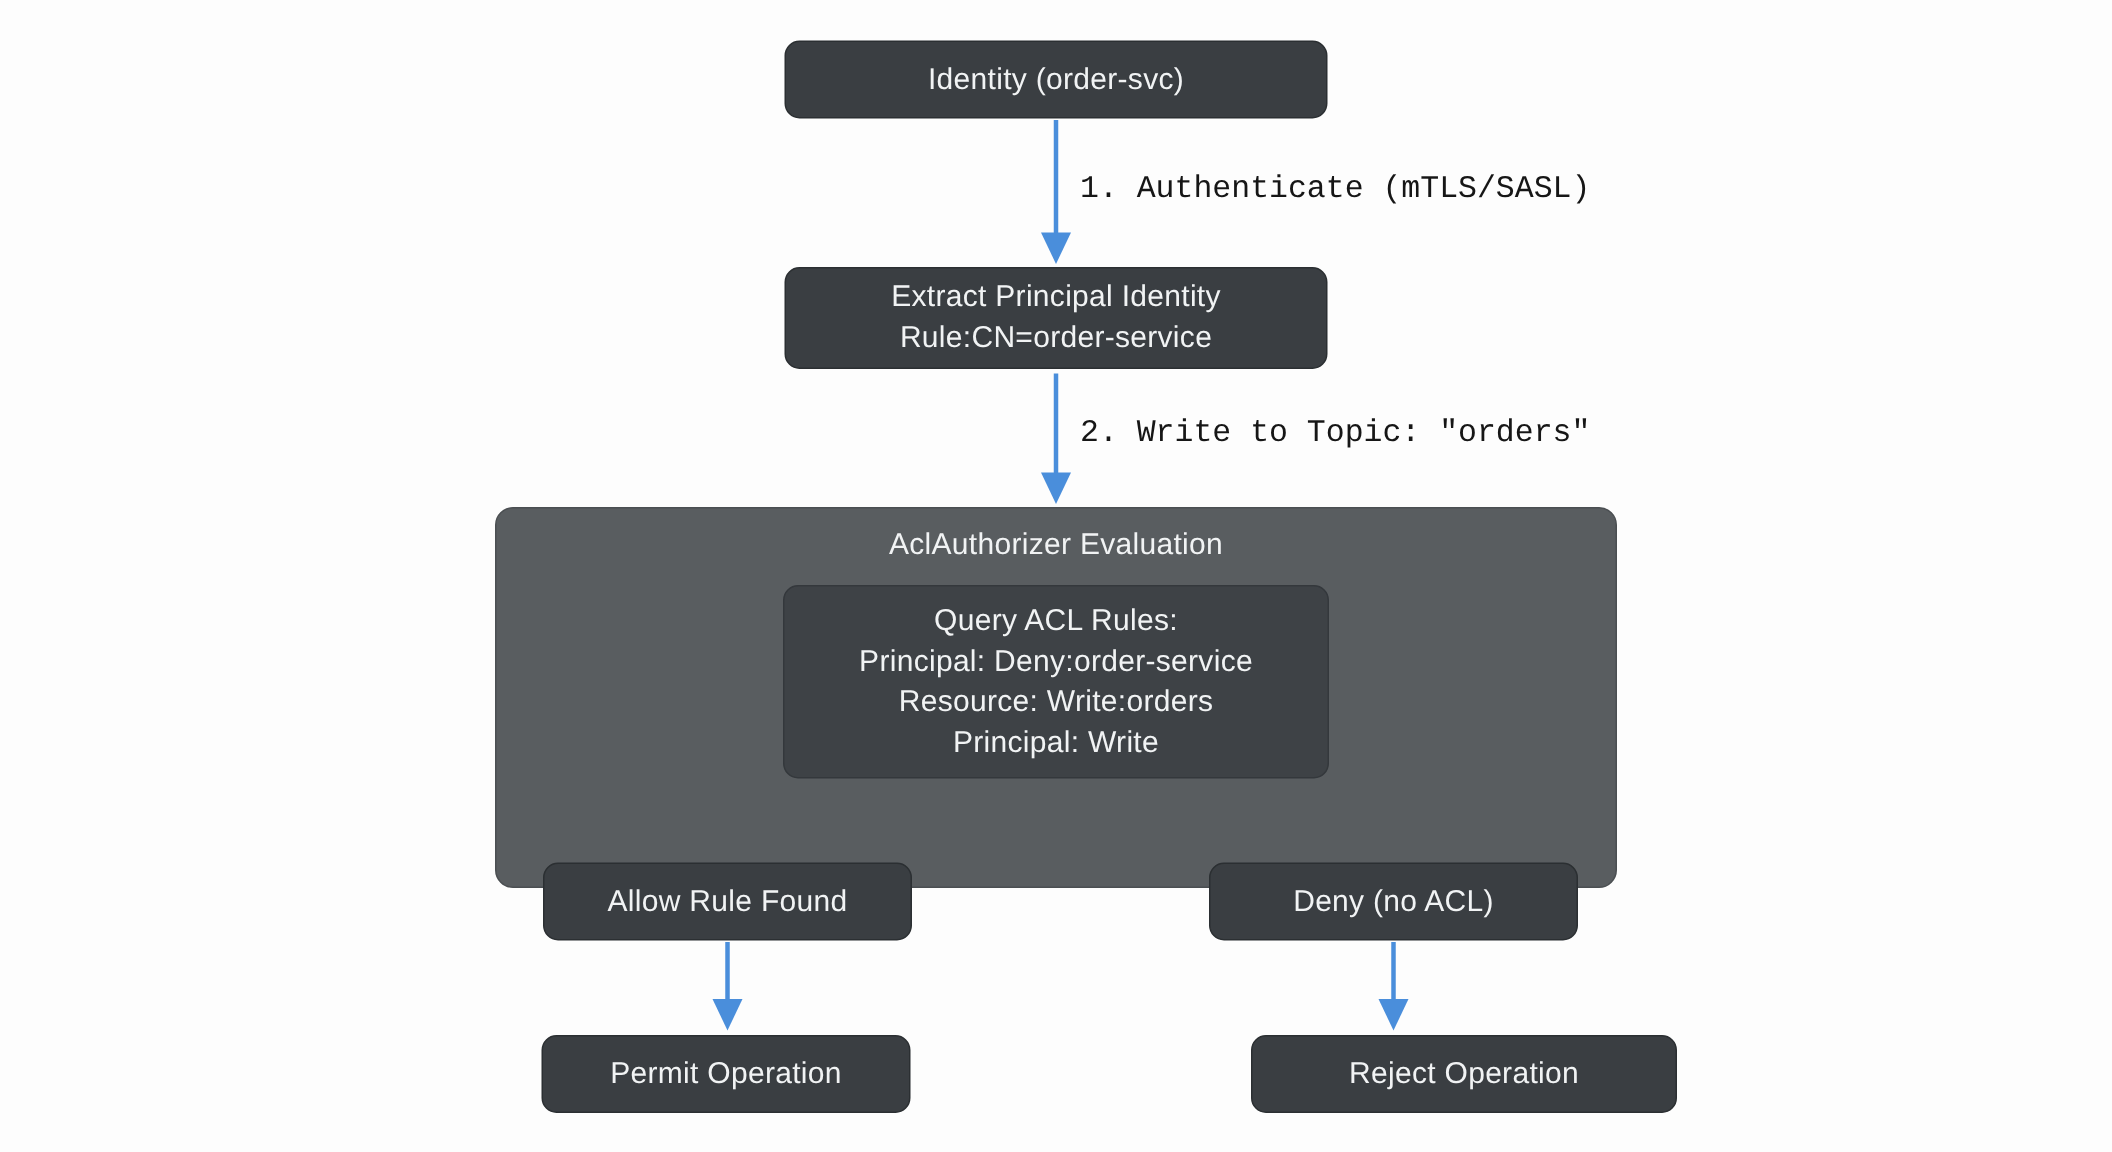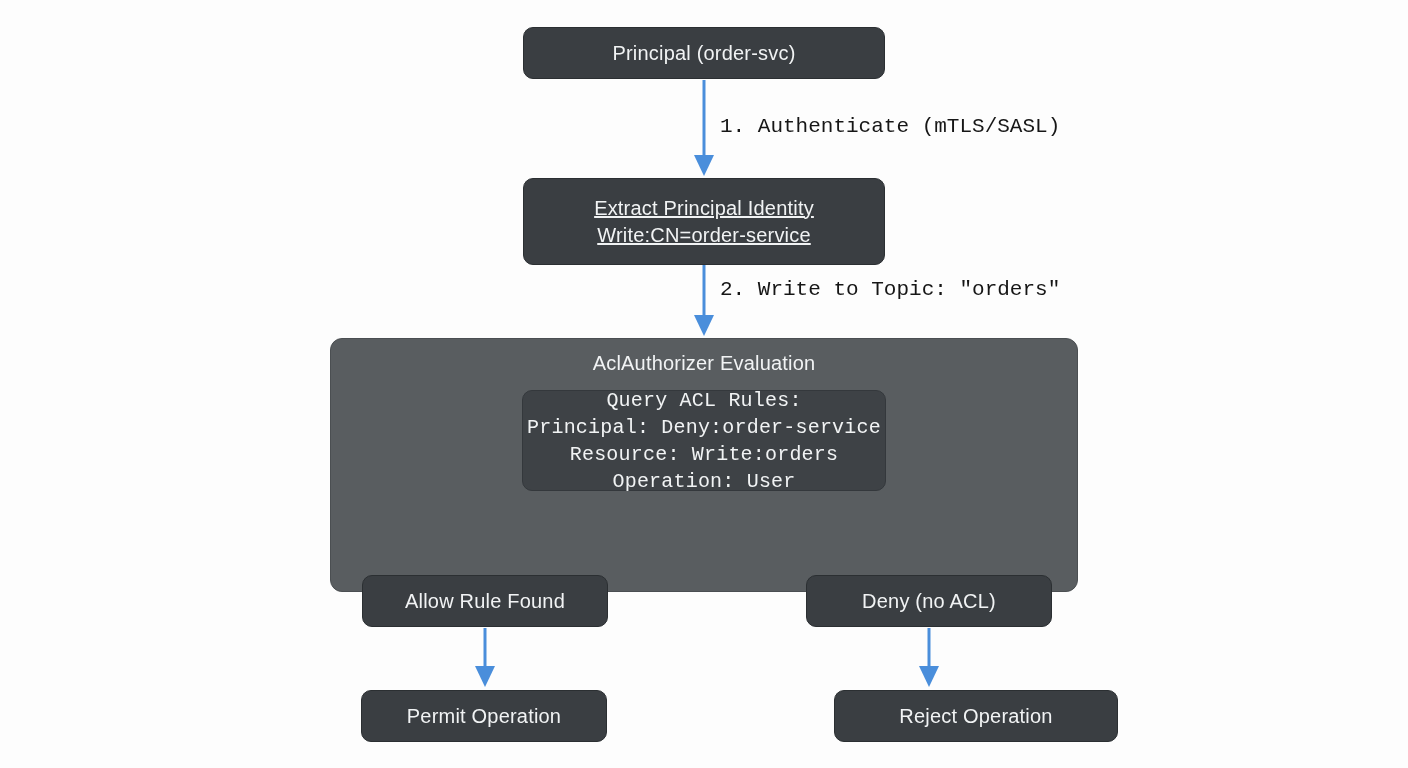--- a/index.html
+++ b/index.html
@@ -83,33 +83,33 @@
       <polygon points="475,666 495,666 485,687"></polygon>
       <polygon points="919,666 939,666 929,687"></polygon>
     </g>
   </svg>
 
   <div class="container-node" style="left:330px; top:338px; width:748px; height:254px;">
     <div class="container-title">AclAuthorizer Evaluation</div>
   </div>
 
   <div class="node" style="left:523px; top:27px; width:362px; height:52px;">
-    <div>Principal (order-svc)</div>
+    <div>Identity (order-svc)</div>
   </div>
 
-  <div class="node" style="left:523px; top:178px; width:362px; height:87px;text-decoration:underline;">
+  <div class="node" style="left:523px; top:178px; width:362px; height:68px;">
     <div>Extract Principal Identity</div>
-    <div>Write:CN=order-service</div>
+    <div>Rule:CN=order-service</div>
   </div>
 
-  <div class="node inner-node" style="left:522px; top:390px; width:364px; height:101px;font-family:Liberation Mono, monospace;">
+  <div class="node inner-node" style="left:522px; top:390px; width:364px; height:129px;">
     <div>Query ACL Rules:</div>
     <div>Principal: Deny:order-service</div>
     <div>Resource: Write:orders</div>
-    <div>Operation: User</div>
+    <div>Principal: Write</div>
   </div>
 
   <div class="node" style="left:362px; top:575px; width:246px; height:52px;">
     <div>Allow Rule Found</div>
   </div>
 
   <div class="node" style="left:806px; top:575px; width:246px; height:52px;">
     <div>Deny (no ACL)</div>
   </div>
 

